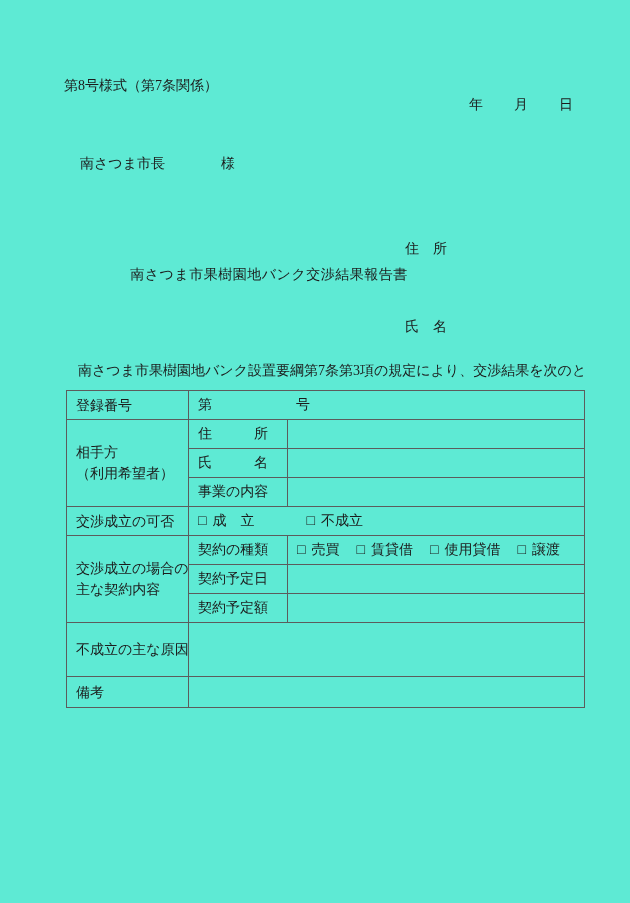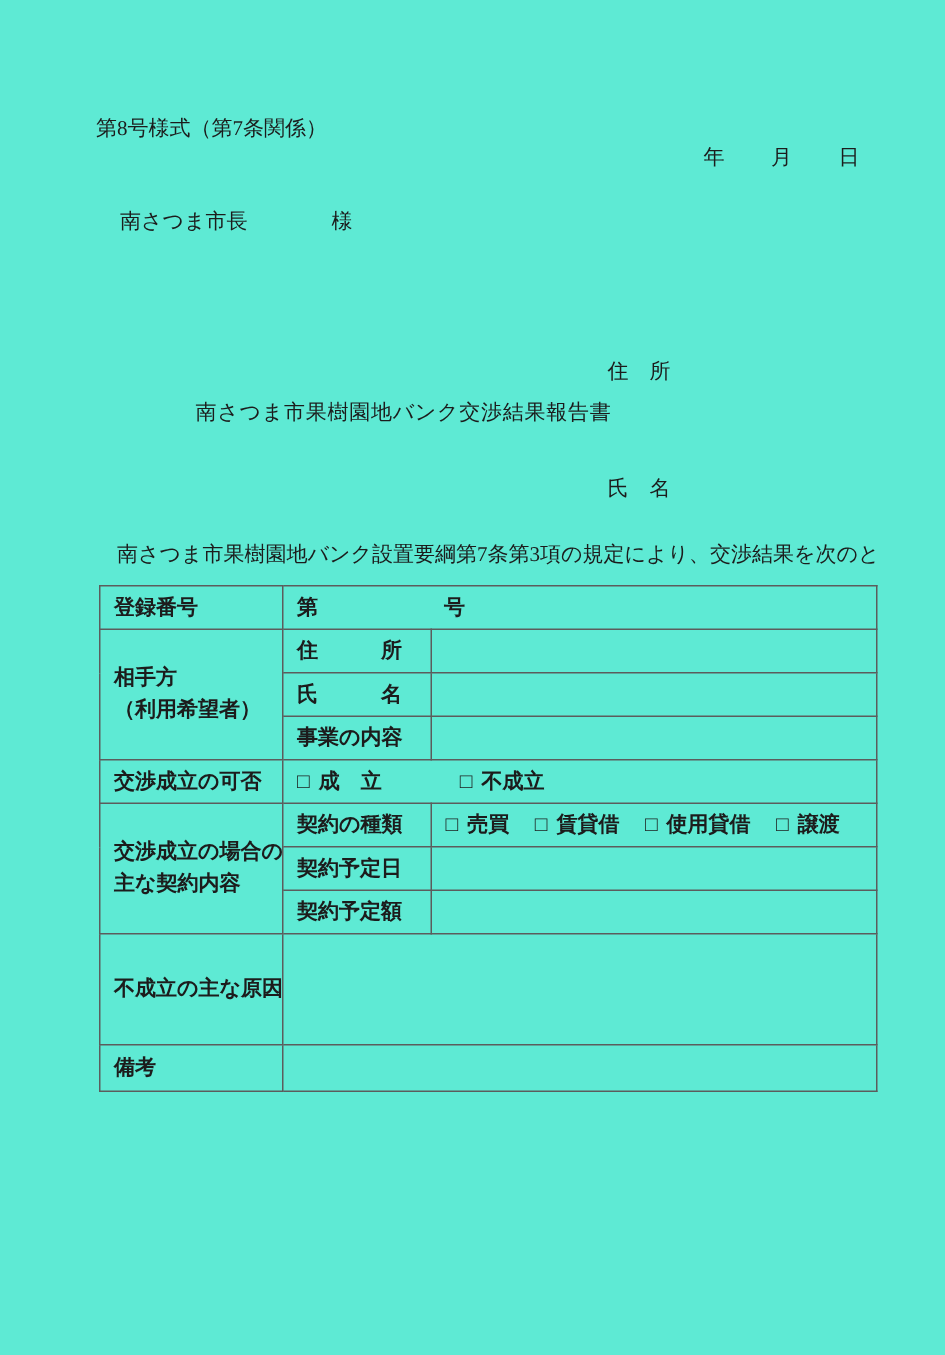--- a/index.html
+++ b/index.html
@@ -10,44 +10,43 @@
     margin:0 auto;
     background:#5eead4;
     font-family:"Liberation Serif","DejaVu Serif",serif;
     color:#1c1c1c;
     font-size:14px;
     overflow:hidden;
   }
   .abs { position:absolute; white-space:pre; }
   .form-number   { left:64px;  top:77px; }
   .date-line     { right:56px; top:96px; letter-spacing:1px; }
-  .addressee     { left:80px;  top:139px; }
+  .addressee     { left:80px;  top:155px; }
   .submitter     { left:405px; top:184px; line-height:26px; }
   .submitter div { white-space:pre; }
   .doc-title     { left:0; top:266px; width:538px; text-align:center; letter-spacing:0.5px; white-space:pre; }
   .body-par      { left:64px; top:316px; line-height:22px; }
   .body-par div  { white-space:pre; }
 
   table.report {
     position:absolute; left:66px; top:390px;
     width:518px;
     border-collapse:collapse;
     table-layout:fixed;
-    font-weight:bold;
   }
   table.report td {
     border:1px solid #5c5c5c;
     vertical-align:middle;
     font-size:14px;
     padding:0 6px 0 9px;
     white-space:nowrap;
     overflow:hidden;
   }
   tr.row-std  { height:29px; }
-  tr.row-tall { height:74px; }
+  tr.row-tall { height:54px; }
   tr.row-low  { height:31px; }
   td.lbl  { line-height:21px; }
   td.sub  { padding-left:12px; }
   td.val  { padding-left:8px; }
   td.c-center { text-align:left; }
   .opt { display:inline-block; white-space:pre; }
   .opt .box { display:inline-block; margin-right:6px; }
   .neg-gap  { display:inline-block; width:52px; }
   .type-gap { display:inline-block; width:17px; }
 </style>

